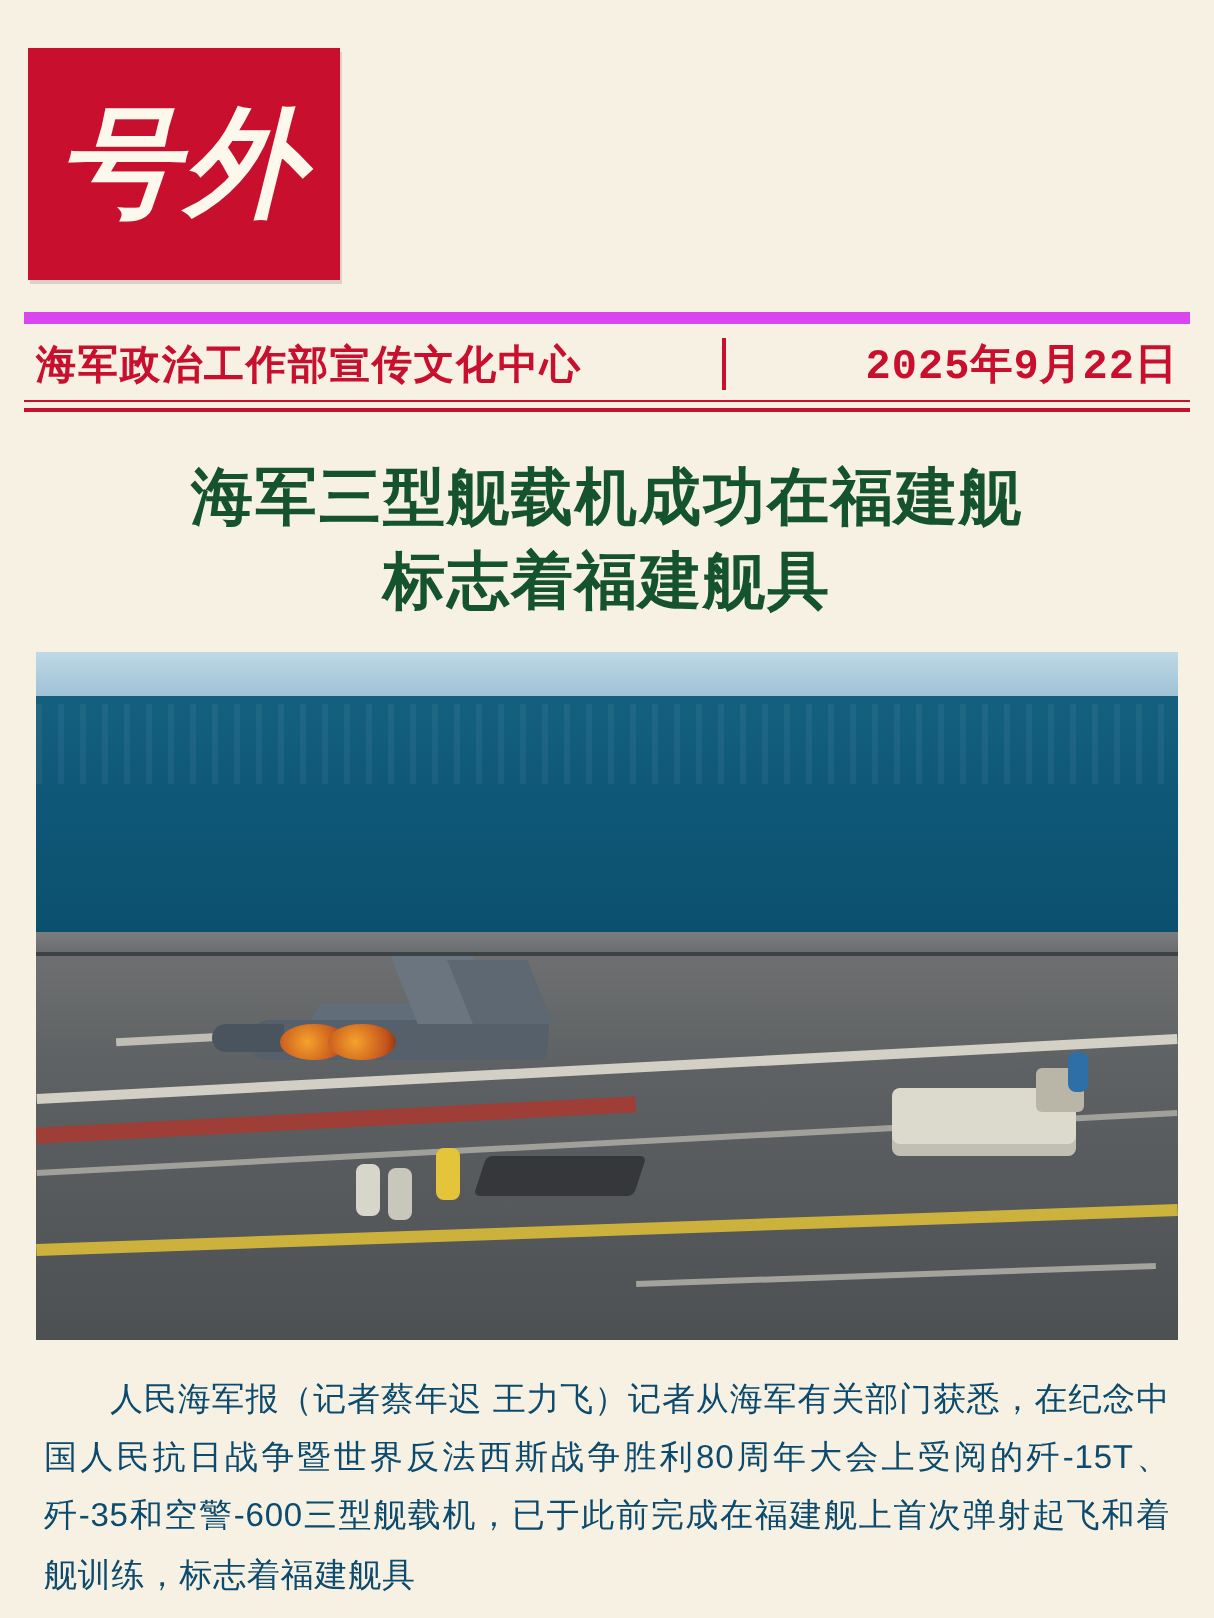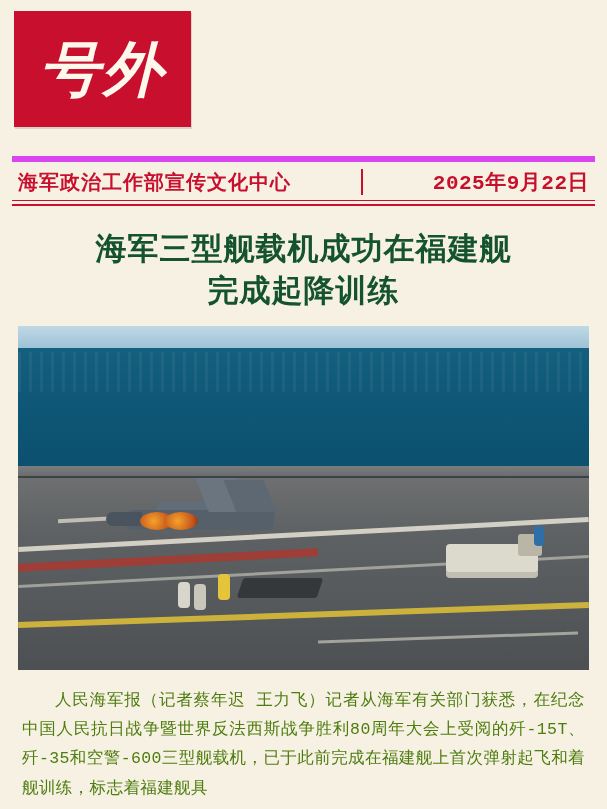--- a/index.html
+++ b/index.html
@@ -39,23 +39,23 @@
     line-height: 1.05;
     color: #c8102e;
     letter-spacing: 2px;
     padding-left: 46px;
     padding-top: 22px;
     font-style: italic;
     text-shadow: 2px 2px 0 rgba(180,30,40,0.22);
     white-space: nowrap;
   }
   .extra-box {
-    margin-top: 1px;
+    margin-top: 14px;
     margin-right: 12px;
-    width: 177px;
+    width: 156px;
     height: 116px;
     background: #c8102e;
     display: flex;
     align-items: center;
     justify-content: center;
     box-shadow: 1px 2px 0 rgba(0,0,0,0.12);
   }
   .extra-box-text {
     font-family: "DejaVu Serif", serif;
     font-weight: bold;
@@ -274,24 +274,24 @@
     width: 80px; height: 20px;
     background: #2f3134;
     border-radius: 3px;
     transform: skewX(-18deg);
     opacity: .85;
   }
 
   
   .article {
     margin: 16px 22px 0 22px;
-    font-family: Liberation Mono, monospace;
+    font-family: Liberation Sans, sans-serif;
     font-size: 16.5px;
     line-height: 1.78;
-    color: #4d7c0f;
+    color: #0c4a6e;
     text-align: justify;
     letter-spacing: 0.4px;
     text-indent: 2em;
   }
 </style>
 </head>
 <body>
 
 <div class="page">
 
@@ -302,21 +302,21 @@
   </div>
 
   <div class="subhead">
     <div class="subhead-org">海军政治工作部宣传文化中心</div>
     <div class="subhead-sep"></div>
     <div class="subhead-date">2025年9月22日</div>
   </div>
 
   <div class="headline">
     <span class="headline-line">海军三型舰载机成功在福建舰</span>
-    <span class="headline-line">完成起降训练</span>
+    <span class="headline-line">标志着福建舰具</span>
   </div>
 
   <div class="photo-wrap">
     <div class="photo">
       <div class="sky"></div>
       <div class="sea"></div>
       <div class="sea-sparkle"></div>
       <div class="deck-far"></div>
       <div class="deck-edge"></div>
       <div class="deck"></div>

